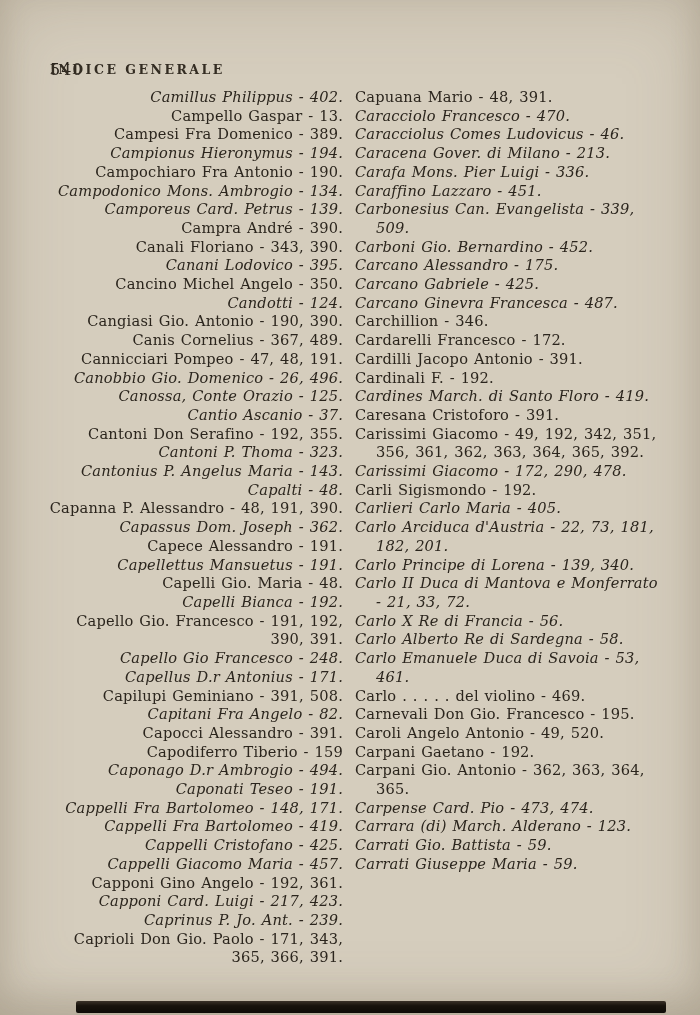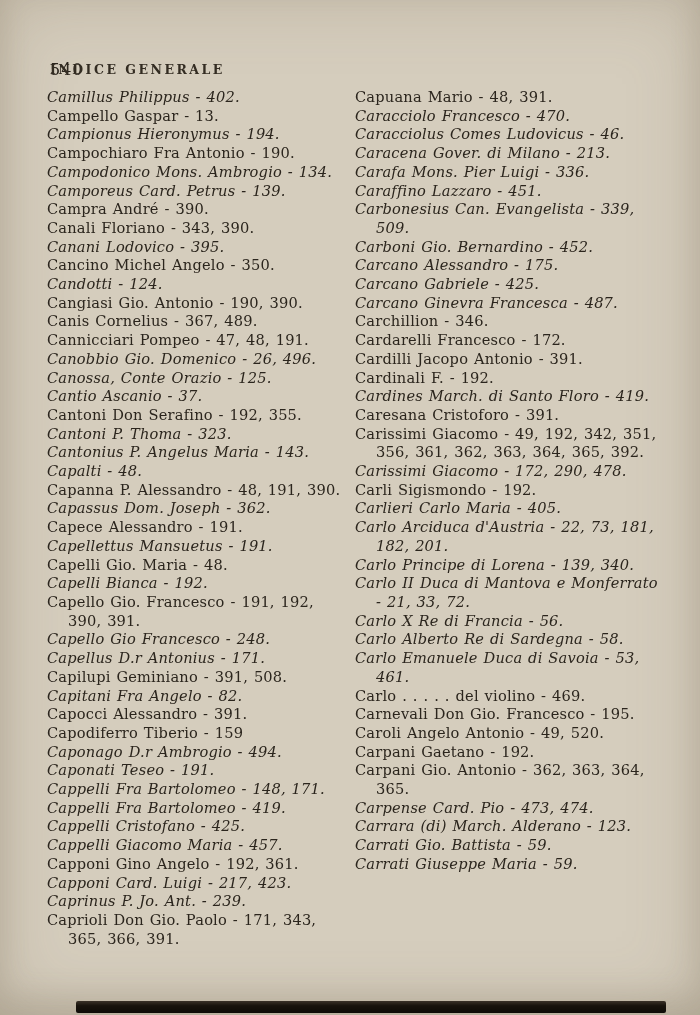--- a/index.html
+++ b/index.html
@@ -63,21 +63,21 @@
     top: 88px;
     left: 47px;
     right: 33px;
     display: flex;
     gap: 12px;
   }
   .col {
     font-size: 14.6px;
     line-height: 18.7px;
   }
-  .col-left  { width: 296px; }
+  .col-left  { width: 296px; text-align: right; }
   .col-right { width: 312px; }
   .entry {
     padding-left: 21px;
     text-indent: -21px;
     letter-spacing: 0.2px;
     word-spacing: 1px;
   }
   .entry.italic {
     font-style: italic;
   }
@@ -89,20 +89,21 @@
 
 <div class="header-row">
   <span class="page-number">540</span>
   <span class="running-head">INDICE GENERALE</span>
 </div>
 
 <div class="content">
   <div class="col col-left" id="col-left">
       <div class="entry italic">Camillus Philippus - 402.</div>
       <div class="entry">Campello Gaspar - 13.</div>
+      <div class="entry">Campesi Fra Domenico - 389.</div>
       <div class="entry italic">Campionus Hieronymus - 194.</div>
       <div class="entry">Campochiaro Fra Antonio - 190.</div>
       <div class="entry italic">Campodonico Mons. Ambrogio - 134.</div>
       <div class="entry italic">Camporeus Card. Petrus - 139.</div>
       <div class="entry">Campra André - 390.</div>
       <div class="entry">Canali Floriano - 343, 390.</div>
       <div class="entry italic">Canani Lodovico - 395.</div>
       <div class="entry">Cancino Michel Angelo - 350.</div>
       <div class="entry italic">Candotti - 124.</div>
       <div class="entry">Cangiasi Gio. Antonio - 190, 390.</div>

